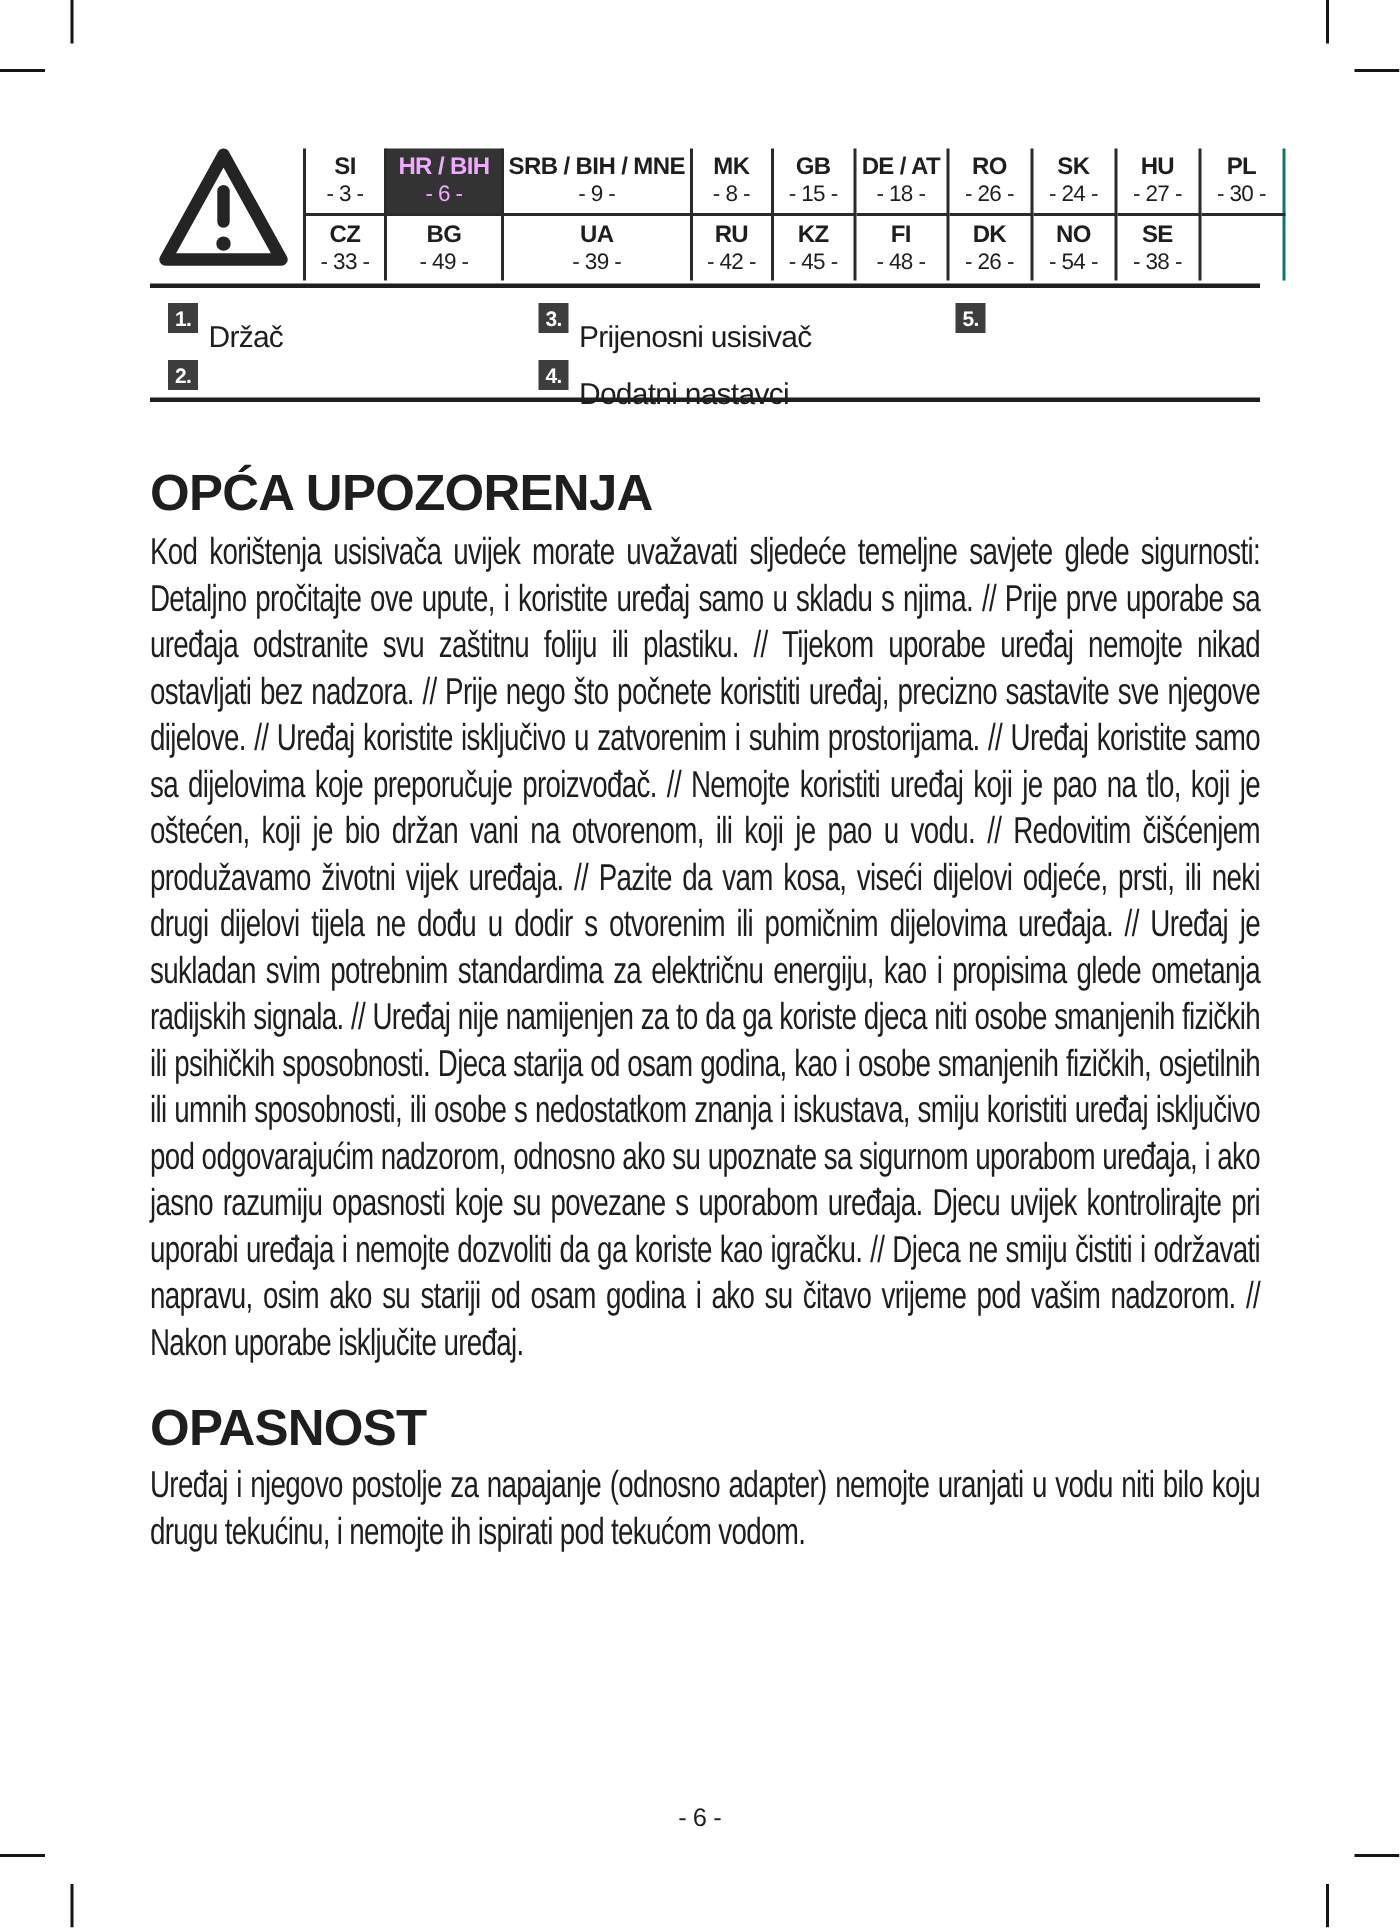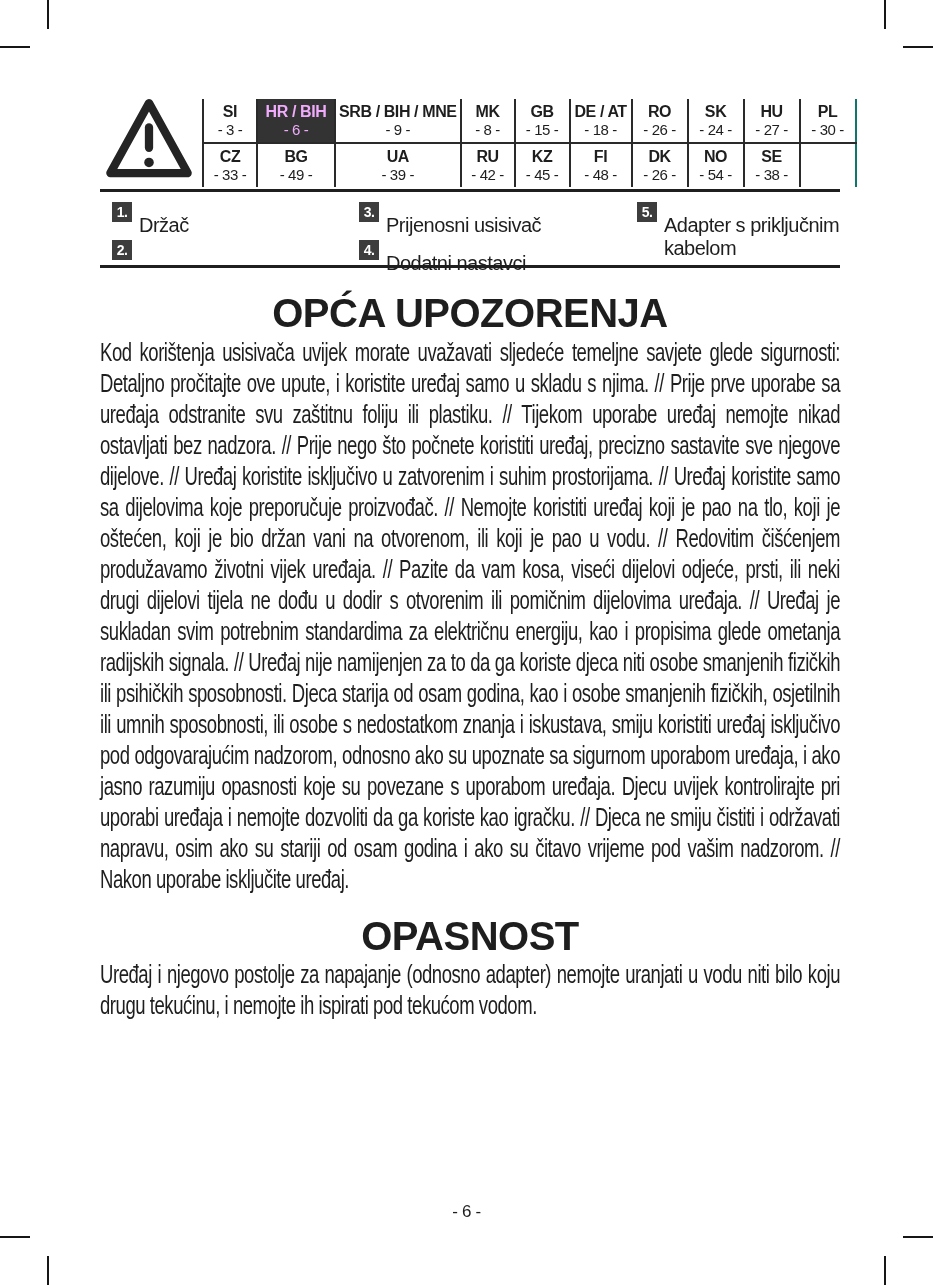--- a/index.html
+++ b/index.html
@@ -51,22 +51,22 @@
   .badge {
     flex: 0 0 auto; min-width: 20px; height: 20px; box-sizing: border-box; padding: 0 2px;
     color: #fff; font-size: 14px; font-weight: bold; text-align: center; line-height: 20px;
     margin: 1px 7px 0 0;
   }
   .part-label { flex: 1 1 auto; margin-top: 13px; }
 
   
   .main { position: absolute; left: 100px; top: 294px; width: 740px; }
   .section-heading {
-    font-size: 40px; font-weight: bold; letter-spacing: -0.5px;
-    line-height: 38px; margin: 0 0 5px 0; text-align: center;
+    font-size: 34px; font-weight: bold; letter-spacing: -0.5px;
+    line-height: 38px; margin: 16px 0 5px 0;
   }
   .section-heading.second { margin-top: 22px; margin-bottom: 4px; }
   .condensed { width: 1000px; transform: scaleX(0.74); transform-origin: 0 0; }
   .body-text {
     font-size: 25px; line-height: 31px; letter-spacing: -0.6px;
     text-align: justify; margin: 0;
   }
 
   
   .footer {
@@ -211,21 +211,20 @@
       <span class="part-label">Prijenosni usisivač</span>
     </div>
     <div class="part-item">
       <span class="badge" style="background-color: rgb(61, 61, 61);">4.</span>
       <span class="part-label">Dodatni nastavci</span>
     </div>
   </div>
   <div class="parts-col c3">
     <div class="part-item">
       <span class="badge" style="background-color: rgb(61, 61, 61);">5.</span>
-      <span class="part-label">Adapter s priključnim kabelom</span>
     </div>
   </div>
 </div>
 
 <div class="main">
   <h1 class="section-heading">OPĆA UPOZORENJA</h1>
   <div class="condensed">
     <p class="body-text">Kod korištenja usisivača uvijek morate uvažavati sljedeće temeljne savjete glede sigurnosti: Detaljno pročitajte ove upute, i koristite uređaj samo u skladu s njima. // Prije prve uporabe sa uređaja odstranite svu zaštitnu foliju ili plastiku. // Tijekom uporabe uređaj nemojte nikad ostavljati bez nadzora. // Prije nego što počnete koristiti uređaj, precizno sastavite sve njegove dijelove. // Uređaj koristite isključivo u zatvorenim i suhim prostorijama. // Uređaj koristite samo sa dijelovima koje preporučuje proizvođač. // Nemojte koristiti uređaj koji je pao na tlo, koji je oštećen, koji je bio držan vani na otvorenom, ili koji je pao u vodu. // Redovitim čišćenjem produžavamo životni vijek uređaja. // Pazite da vam kosa, viseći dijelovi odjeće, prsti, ili neki drugi dijelovi tijela ne dođu u dodir s otvorenim ili pomičnim dijelovima uređaja. // Uređaj je sukladan svim potrebnim standardima za električnu energiju, kao i propisima glede ometanja radijskih signala. // Uređaj nije namijenjen za to da ga koriste djeca niti osobe smanjenih fizičkih ili psihičkih sposobnosti. Djeca starija od osam godina, kao i osobe smanjenih fizičkih, osjetilnih ili umnih sposobnosti, ili osobe s nedostatkom znanja i iskustava, smiju koristiti uređaj isključivo pod odgovarajućim nadzorom, odnosno ako su upoznate sa sigurnom uporabom uređaja, i ako jasno razumiju opasnosti koje su povezane s uporabom uređaja. Djecu uvijek kontrolirajte pri uporabi uređaja i nemojte dozvoliti da ga koriste kao igračku. // Djeca ne smiju čistiti i održavati napravu, osim ako su stariji od osam godina i ako su čitavo vrijeme pod vašim nadzorom. // Nakon uporabe isključite uređaj.</p>
   </div>
   <h1 class="section-heading second">OPASNOST</h1>

